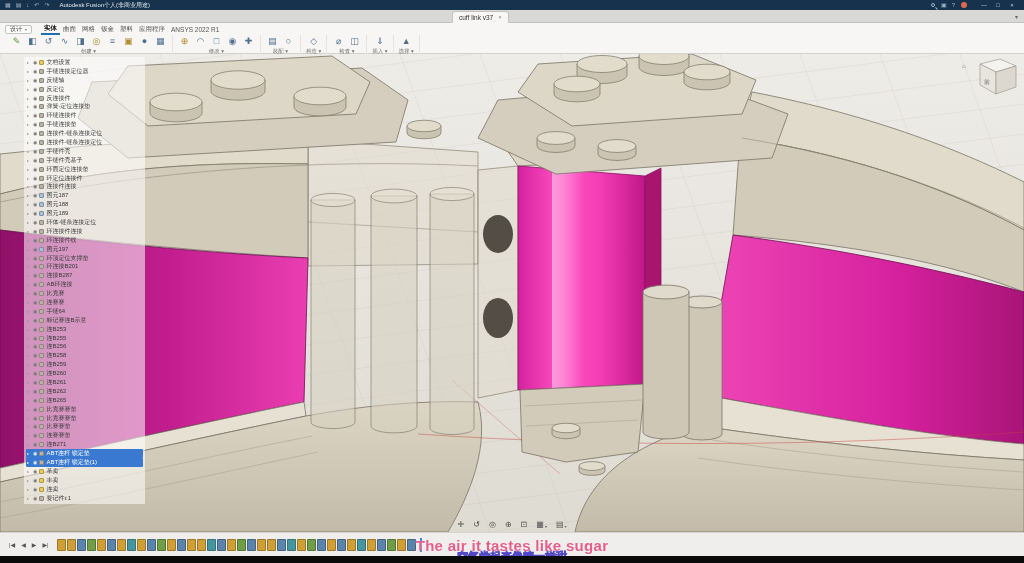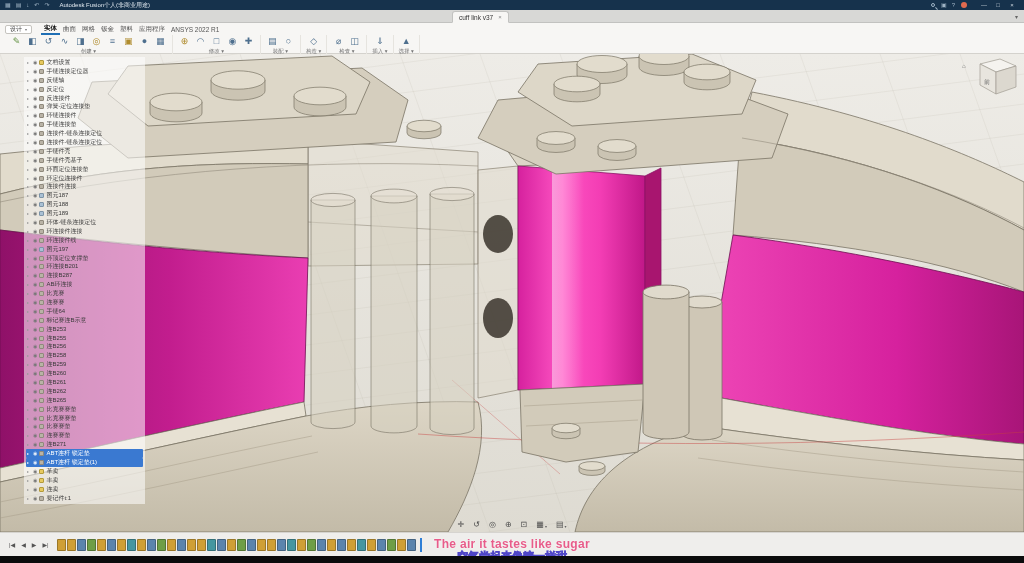--- a/index.html
+++ b/index.html
@@ -65,21 +65,21 @@
   
   .timeline { position:absolute; left:0; top:532px; width:1024px; height:24px; background:#efeeec; border-top:1px solid #d6d4d0; display:flex; align-items:center; padding:0 6px; z-index:20; }
   .tl-ctrl { font-size:6px; color:#555; padding:0 3px; }
   .tl-strip { display:flex; gap:1px; margin-left:5px; align-items:center; }
   .tl-ic { width:9px; height:12px; border-radius:1px; border:0.5px solid rgba(0,0,0,0.25); }
   .tl-o { background:#cf9f35; } .tl-b { background:#5b84ad; } .tl-g { background:#6f9e46; } .tl-t { background:#4596a0; }
   .tl-marker { width:2px; height:14px; background:#2f7fd6; margin-left:3px; }
 
   
   .statusbar { position:absolute; left:0; top:556px; width:1024px; height:7px; background:#0b0b0c; z-index:50; }
-  .subtitle1 { position:absolute; top:537px; left:0; width:100%; text-align:center; font-size:12px; font-weight:bold; color:#e85c8a; z-index:60; text-shadow:0 0 2px rgba(255,255,255,0.85); letter-spacing:0.3px; }
+  .subtitle1 { position:absolute; top:537px; left:0; width:100%; text-align:center; font-size:15px; font-weight:bold; color:#e85c8a; z-index:60; text-shadow:0 0 2px rgba(255,255,255,0.85); letter-spacing:0.3px; }
   .subtitle2 { position:absolute; top:549px; left:0; width:100%; text-align:center; font-size:11px; font-weight:bold; color:#7b6ee0; z-index:40; -webkit-text-stroke:0.7px #4f46c8; }
 
   
   .mdl { stroke:#7a7464; stroke-width:0.8; stroke-linejoin:round; }
   .beige1 { fill:#e1dbcc; } .beige2 { fill:#d2cbba; } .beige3 { fill:#d5cebe; } .beige4 { fill:#ddd7c8; }
   .band { fill:url(#beigeV); }
   .ledge { fill:#e7e1d3; }
   .magL { fill:url(#magL); stroke:#6d0e50; }
   .magR { fill:url(#magR); stroke:#6d0e50; }
   .brickF { fill:url(#brickG); stroke:#8c1166; }

